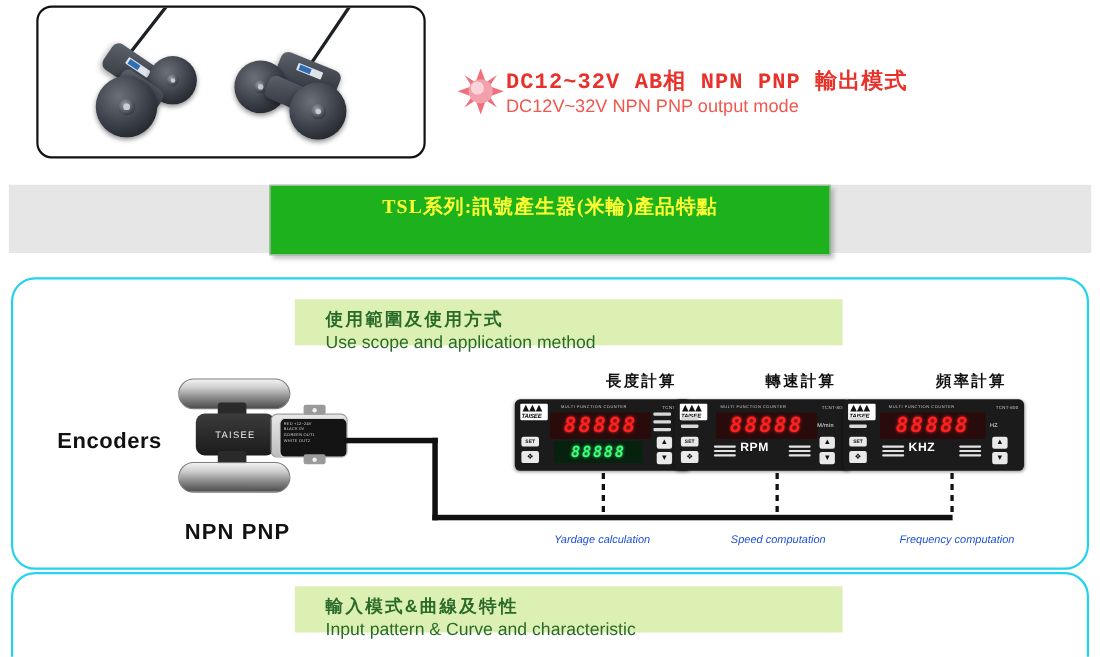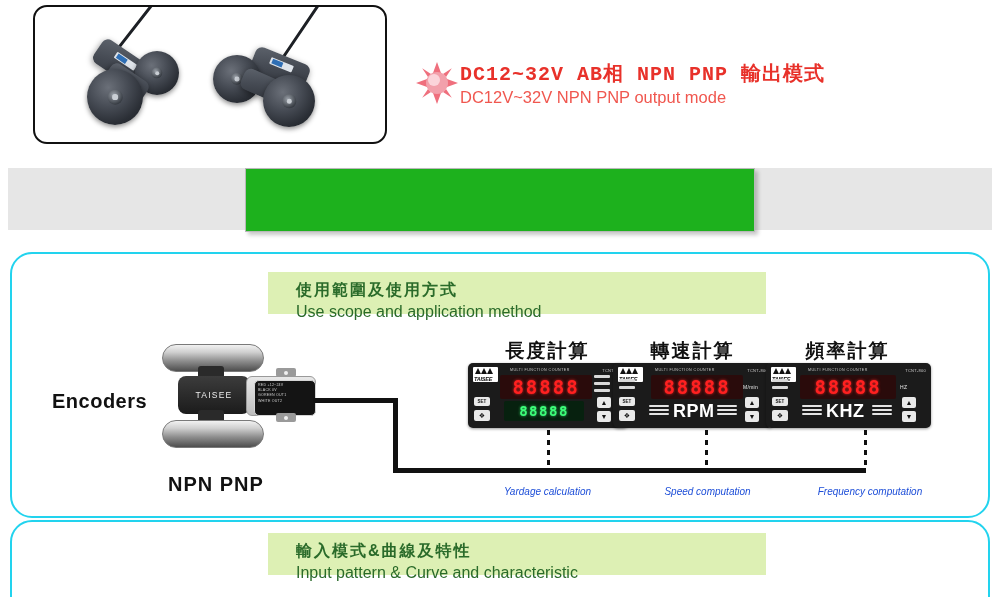--- a/index.html
+++ b/index.html
@@ -135,22 +135,22 @@
 
   
   .bus{position:absolute;background:#111;}
   .drop{
     position:absolute;width:3px;
     background:repeating-linear-gradient(180deg,#111 0 5px,transparent 5px 10px);
   }
 
   
   .counter-title{
-    position:absolute;font-size:19px;font-weight:bold;color:#111;
-    letter-spacing:2px;text-align:center;
+    position:absolute;font-size:14px;font-weight:bold;color:#111;
+    letter-spacing:2px;text-align:right;
   }
   .counter{
     position:absolute;background:#1b1b1b;border-radius:5px;
     box-shadow:0 1px 3px rgba(0,0,0,.4);
   }
   .c-logo{
     position:absolute;left:5px;top:4px;width:25px;height:15px;background:#fff;
     border-radius:1px;overflow:hidden;
   }
   .c-logo .tri{
@@ -165,21 +165,21 @@
   .c-head{
     position:absolute;top:5px;font-size:3.6px;color:#c9c9c9;letter-spacing:.5px;
     white-space:nowrap;
   }
   .c-model{
     position:absolute;right:5px;top:5px;font-size:4px;color:#c9c9c9;
     letter-spacing:.3px;white-space:nowrap;
   }
   .seg-display{
     position:absolute;display:flex;gap:2px;align-items:center;
-    padding:1px 2px;border-radius:2px;
+    padding:1px 2px;border-radius:2px;font-style:italic;
   }
   .seg-red{background:#2a0b0b;}
   .seg-green{background:#07210f;}
   .digit{
     font-family:"DejaVu Sans Mono","Liberation Mono",monospace;
     font-weight:bold;line-height:1;
   }
   .d-red{color:#ff2020;text-shadow:0 0 3px rgba(255,40,40,.85);}
   .d-green{color:#3dff7a;text-shadow:0 0 3px rgba(60,255,120,.75);}
   .btn-sq{
@@ -190,21 +190,21 @@
   .btn-arrow{
     position:absolute;background:#e9e9e9;border-radius:2px;
     display:flex;align-items:center;justify-content:center;
     font-size:7px;color:#111;line-height:1;
   }
   .led-bar{position:absolute;background:#d9d9d9;border-radius:1px;}
   .unit-txt{
     position:absolute;color:#e8e8e8;font-size:5px;letter-spacing:.3px;
   }
   .big-unit{
-    position:absolute;color:#fff;font-size:18px;font-weight:bold;letter-spacing:.5px;
+    position:absolute;color:#fff;font-size:11px;font-weight:bold;letter-spacing:.5px;
   }
   .stripe-grp{position:absolute;}
   .stripe-grp i{display:block;background:#e4e4e4;height:2px;margin-bottom:2px;border-radius:1px;}
   .caption{
     position:absolute;font-size:10px;color:#1d4ed8;text-align:center;white-space:nowrap;font-style:italic;
   }
   .tiny-rot{
     position:absolute;font-size:3.6px;color:#d0d0d0;
     transform:rotate(90deg);transform-origin:0 0;letter-spacing:.2px;
   }
@@ -255,20 +255,21 @@
     <polygon points="6.2,6.2 15,12 12,15"></polygon>
   </g>
   <circle cx="21" cy="21" r="11" fill="#f2a0ab"></circle>
   <circle cx="18" cy="18" r="6" fill="#fbd4da"></circle>
 </svg>
 <div class="abs" id="red-heading-cn">DC12~32V AB相 NPN PNP 輸出模式</div>
 <div class="abs" id="red-heading-en">DC12V~32V NPN  PNP output mode</div>
 
 <div class="abs" id="gray-band"></div>
 <div class="abs" id="green-banner">
+  <div class="cn">TSL系列:訊號產生器(米輪)產品特點</div>
 </div>
 
 <div class="abs cyan-panel" id="panel-scope"></div>
 
 <div class="abs lightgreen-box" id="scope-title-box">
   <div class="cn">使用範圍及使用方式</div>
   <div class="en">Use scope and application method</div>
 </div>
 
 <div class="abs" id="encoders-label">Encoders</div>

